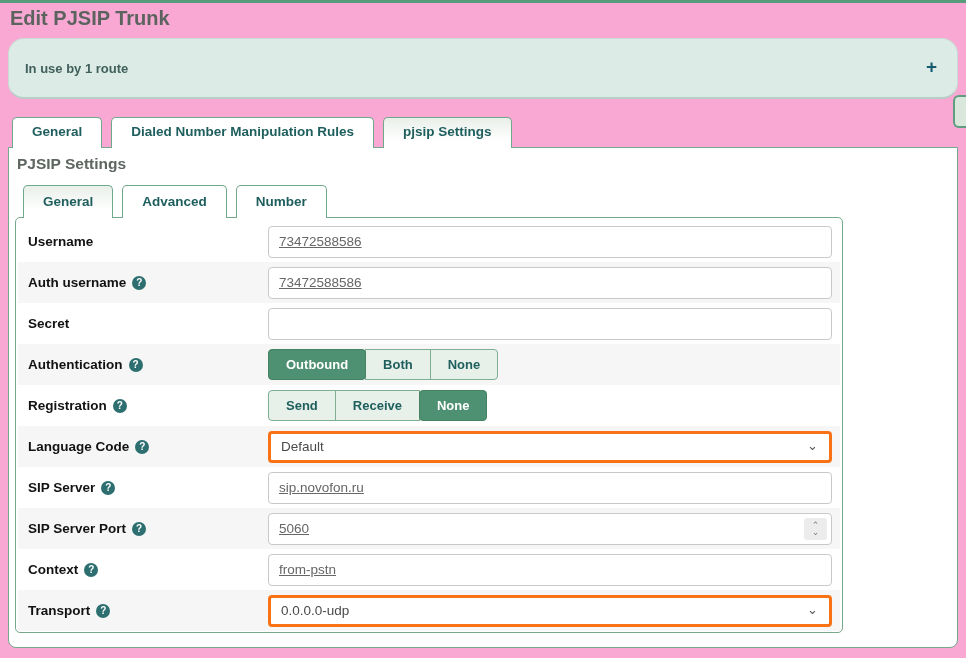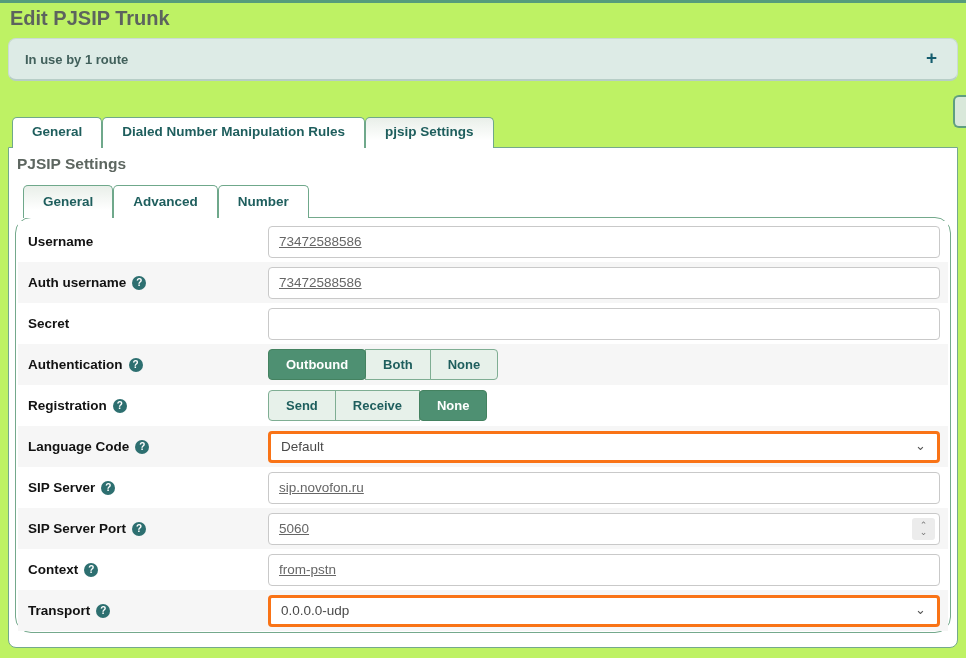--- a/index.html
+++ b/index.html
@@ -1,54 +1,54 @@
 <!DOCTYPE html>
 <html><head>
 <meta charset="utf-8">
 <style>
   * { margin:0; padding:0; box-sizing:border-box; }
   html,body { width:966px; height:658px; background:#ffffff; overflow:hidden;
               font-family:"Liberation Sans", sans-serif; }
-  #screen { position:relative; width:966px; height:658px; background:#bef264; }
+  #screen { position:relative; width:966px; height:658px; background:#f9a8d4; }
 
   .topline { position:absolute; top:0; left:0; width:100%; height:3px; background:#569c7b; }
 
   .page-title { position:absolute; top:7px; left:10px; font-size:20px; font-weight:bold; color:#5c635e; }
 
-  .notice-bar { position:absolute; top:38px; left:8px; width:950px; height:43px;
+  .notice-bar { position:absolute; top:38px; left:8px; width:950px; height:61px;
                 background:#ddebe6; border:1px solid #c9dbd4; border-bottom:2px solid #b7cec7;
-                border-radius:8px; display:flex; align-items:center; }
+                border-radius:16px; display:flex; align-items:center; }
   .notice-text { margin-left:16px; font-size:13px; font-weight:bold; color:#41605b; }
   .notice-plus { position:absolute; right:20px; top:50%; transform:translateY(-54%);
                  font-size:19px; font-weight:bold; color:#155d6e; cursor:pointer; }
 
   .flyout-btn { position:absolute; top:95px; right:0; width:13px; height:33px;
                 background:#d9e8da; border:2px solid #5f9e80; border-right:none;
                 border-radius:6px 0 0 6px; }
 
   
-  .tab { height:30px; line-height:28px; padding:0 19px; margin-right:0;
+  .tab { height:30px; line-height:28px; padding:0 19px; margin-right:9px;
          border:1px solid #6fa88b; border-bottom:none; border-radius:5px 5px 0 0;
          background:#ffffff; font-size:13.5px; font-weight:bold; color:#1e5e5d;
          display:inline-block; position:relative; cursor:pointer; white-space:nowrap; }
   .tab.active { background:linear-gradient(#e9efe9, #ffffff 75%); z-index:3; }
 
   .main-tabs { position:absolute; top:117px; left:12px; z-index:2; }
   .main-tabs .tab { height:31px; }
 
   
   .main-panel { position:absolute; top:147px; left:8px; width:950px; height:501px;
                 background:#fff; border:1px solid #74a98c; border-radius:0 0 8px 8px; z-index:1; }
   .panel-heading { position:absolute; top:7px; left:8px; font-size:15.5px; font-weight:bold; color:#5d6660; }
 
   .sub-tabs { position:absolute; top:37px; left:14px; z-index:2; }
   .sub-tabs .tab { height:33px; line-height:31px; }
 
-  .sub-panel { position:absolute; top:69px; left:6px; width:936px; height:416px;
-               background:#fff; border:1px solid #74a98c; border-radius:16px; z-index:1;
+  .sub-panel { position:absolute; top:69px; left:6px; width:828px; height:416px;
+               background:#fff; border:1px solid #74a98c; border-radius:5px; z-index:1;
                padding:3px 2px; }
 
   
   .form-row { display:flex; align-items:center; height:41px; background:#ffffff; }
   .form-row.alt { background:#f6f6f6; }
   .label-cell { width:250px; padding-left:10px; font-size:13.5px; font-weight:bold; color:#121212;
                 display:flex; align-items:center; flex-shrink:0; }
   .help-icon { display:inline-block; width:14px; height:14px; margin-left:6px; border-radius:50%;
                background:#2d6f70; color:#fff; font-size:10px; font-weight:bold; line-height:14px;
                text-align:center; cursor:pointer; }

